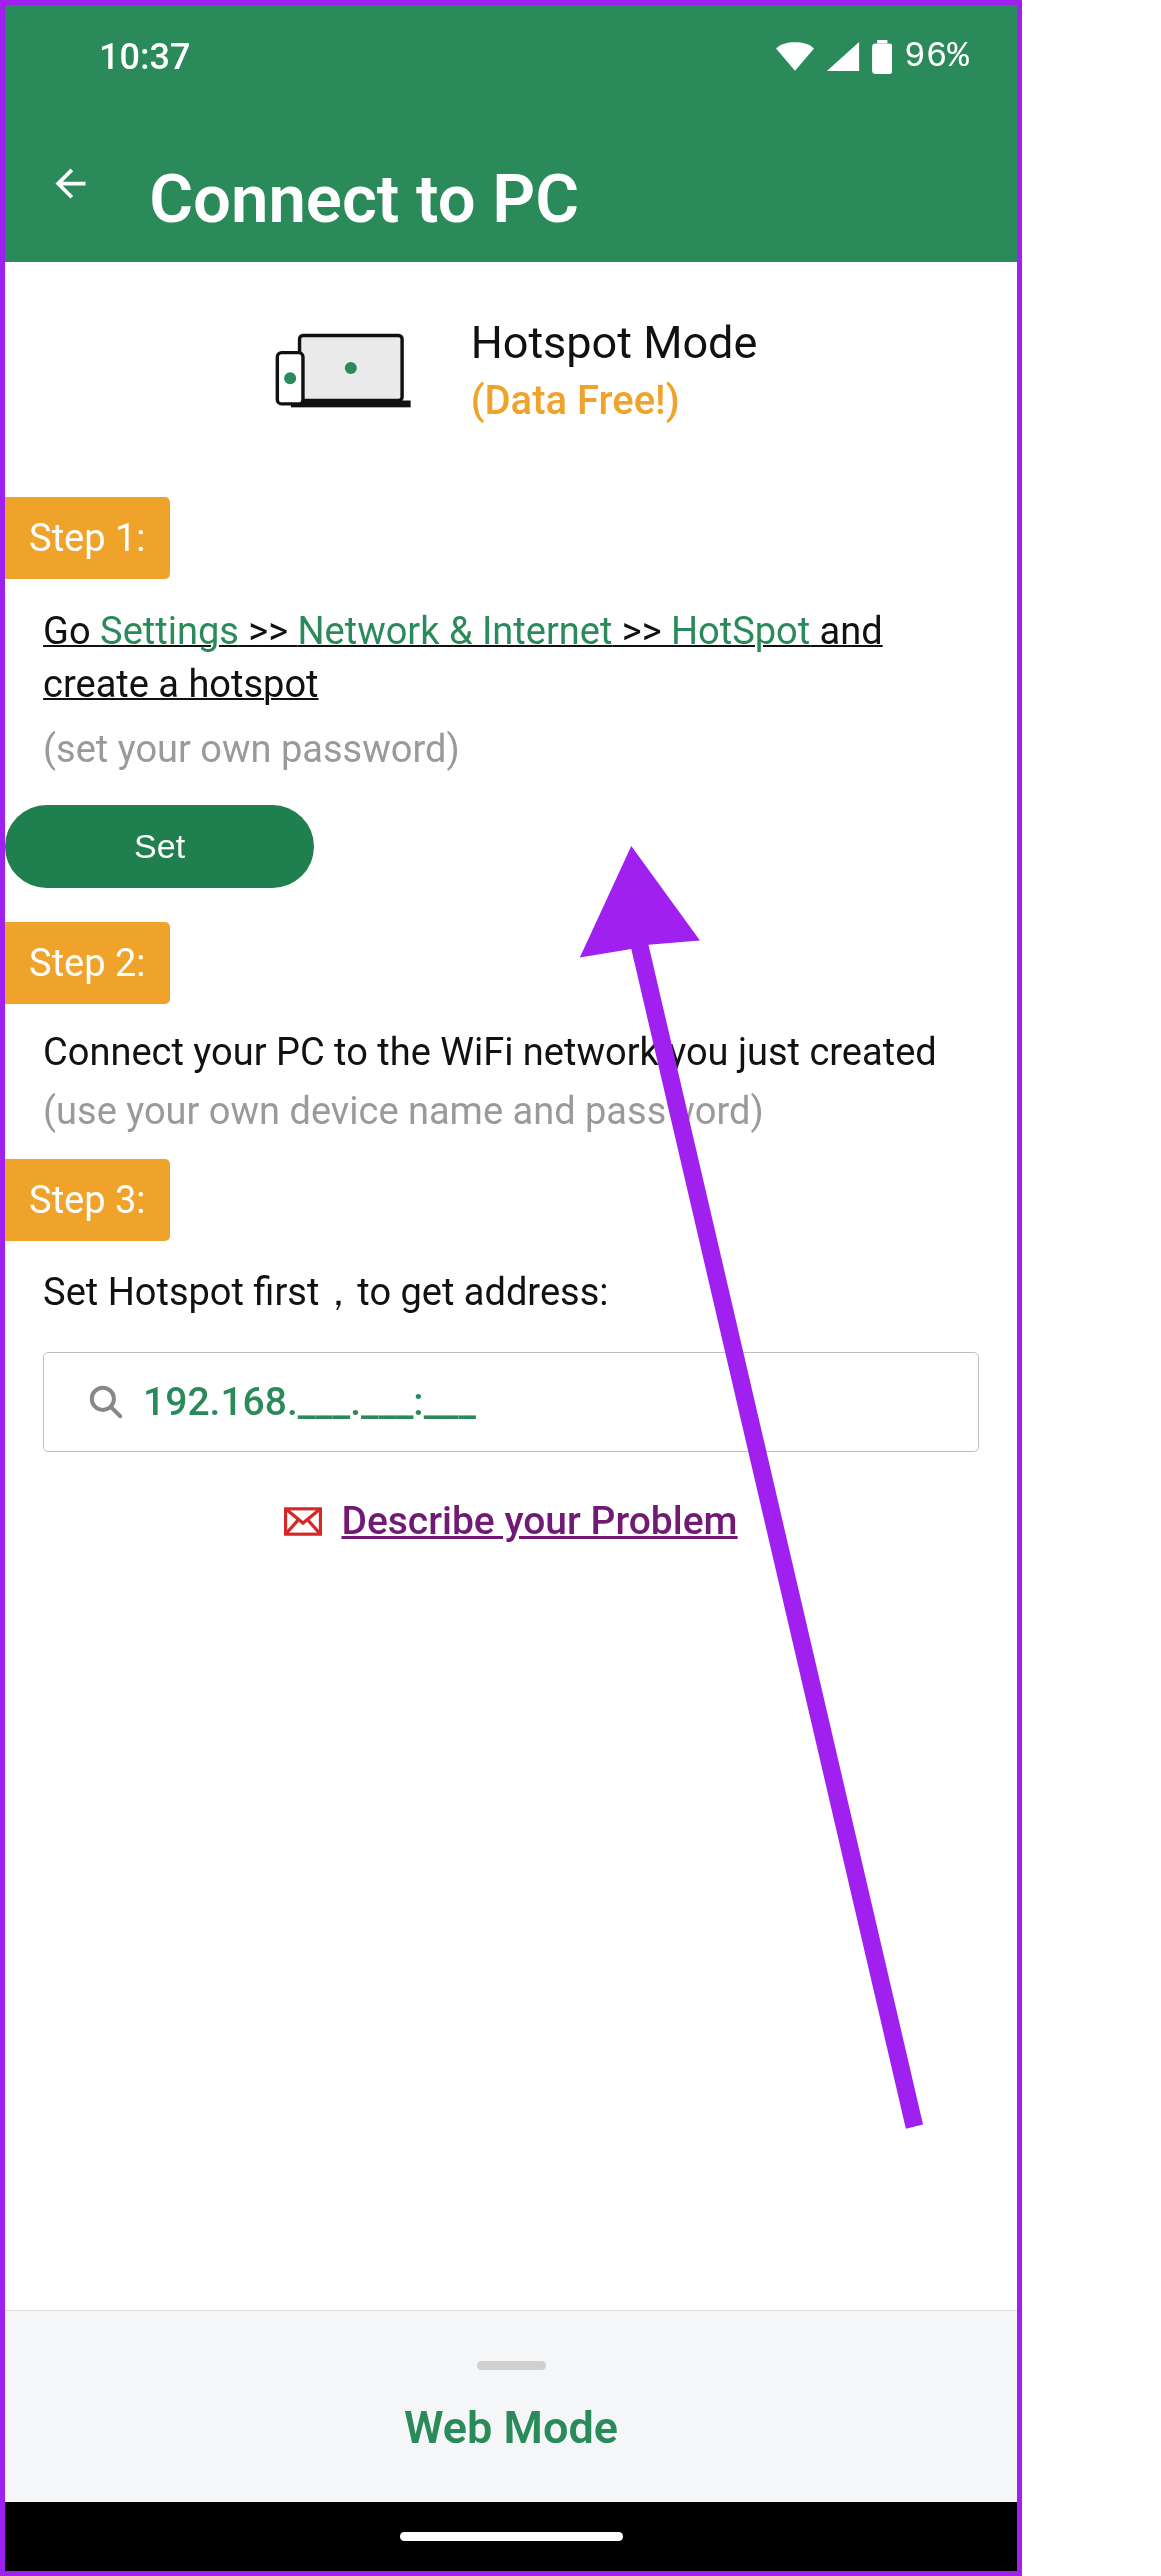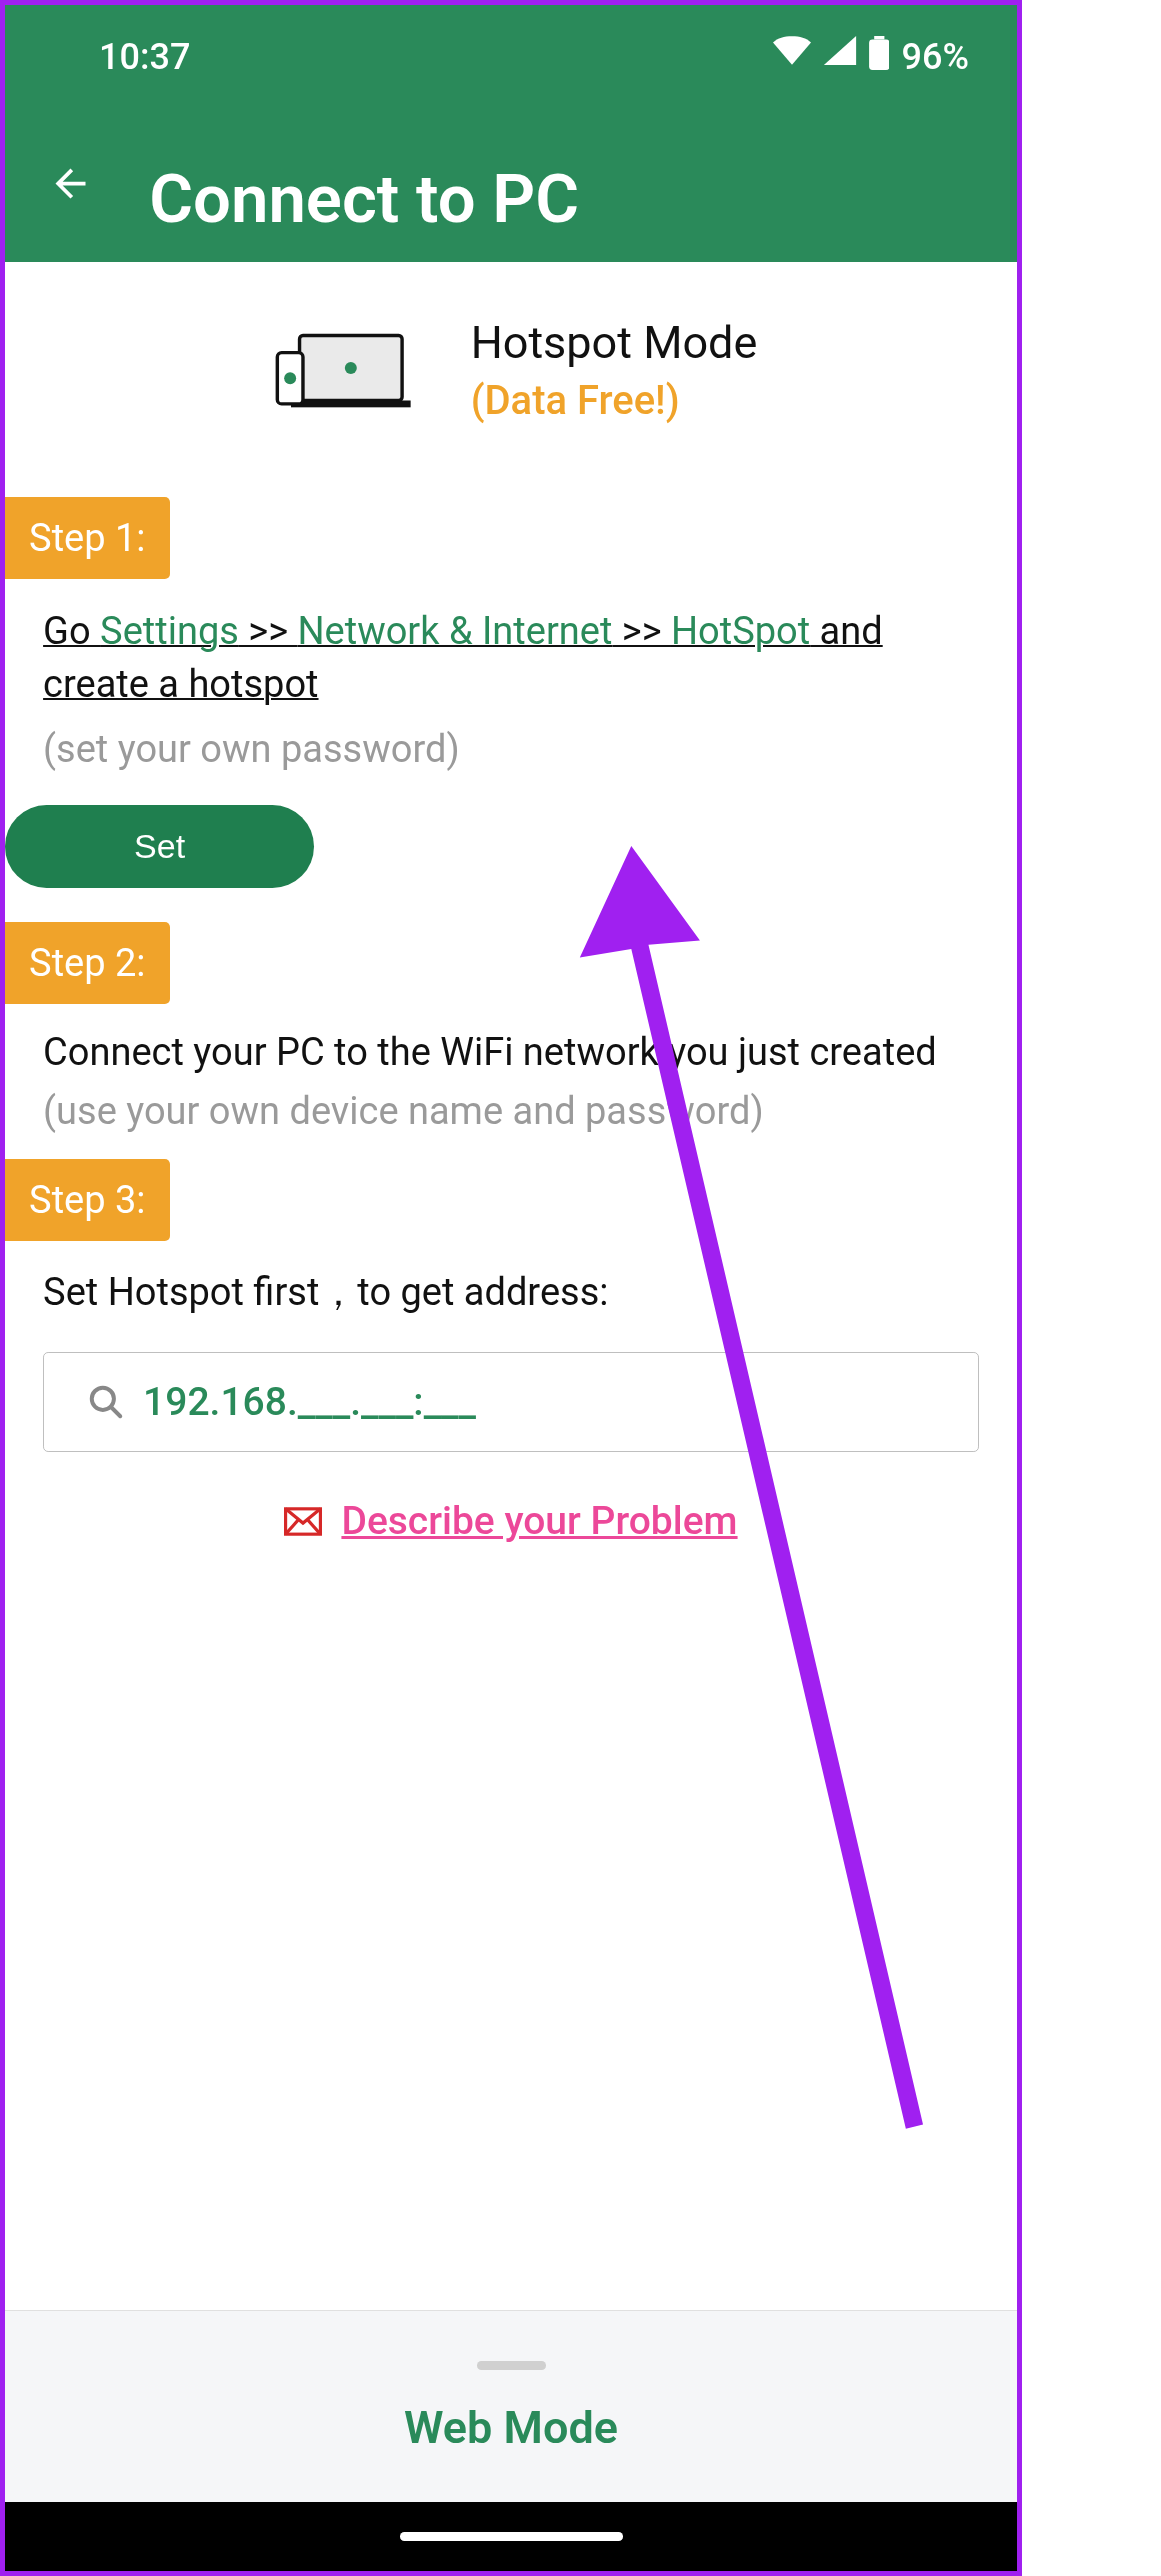--- a/index.html
+++ b/index.html
@@ -26,21 +26,21 @@
     height: 103px;
     display: flex;
     align-items: center;
     color: #fff;
     font-size: 36px;
     font-weight: 500;
     padding: 0 48px 0 94px;
   }
   .status-bar .time { flex: 0 0 auto; }
   .status-bar .spacer { flex: 1; }
-  .status-bar .right { display: flex; gap: 12px; }
+  .status-bar .right { display: flex; align-items: center; gap: 12px; font-family: Liberation Mono, monospace; }
   .status-bar .right svg { display: block; }
 
   
   .app-bar {
     background: #2a8a5a;
     height: 154px;
     display: flex;
     align-items: center;
     color: #fff;
     padding: 0 34px;
@@ -141,21 +141,21 @@
   }
 
   .problem-row {
     display: flex;
     align-items: center;
     justify-content: center;
     gap: 19px;
     margin-top: 46px;
   }
   .problem-row a {
-    color: #ec4899;
+    color: #701a75;
     font-size: 39px;
     text-decoration: underline;
     font-weight: 500;
   }
 
   
   .bottom-panel {
     position: absolute;
     left: 0; right: 0; bottom: 69px;
     background: #f5f6f8;

